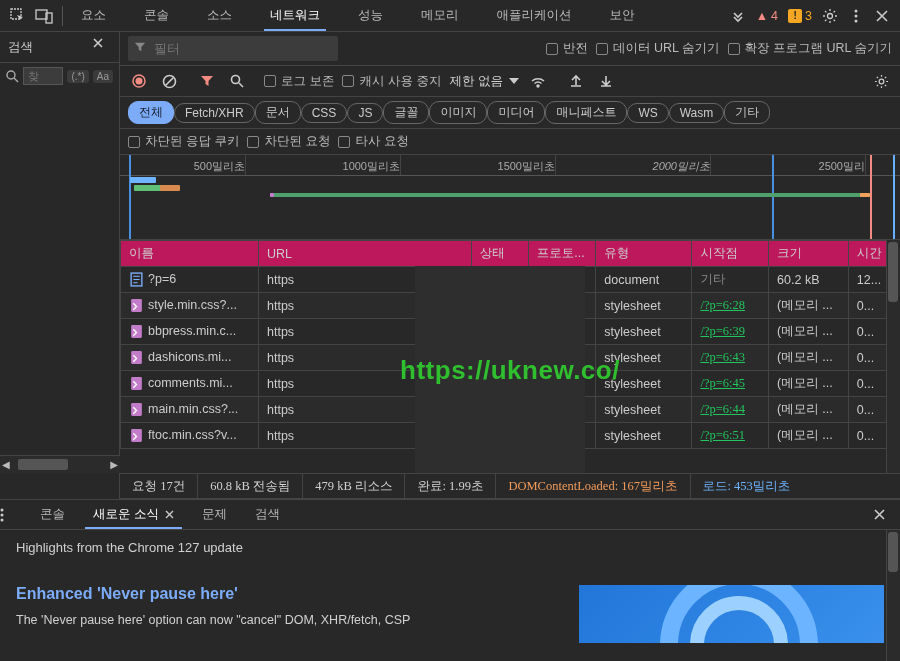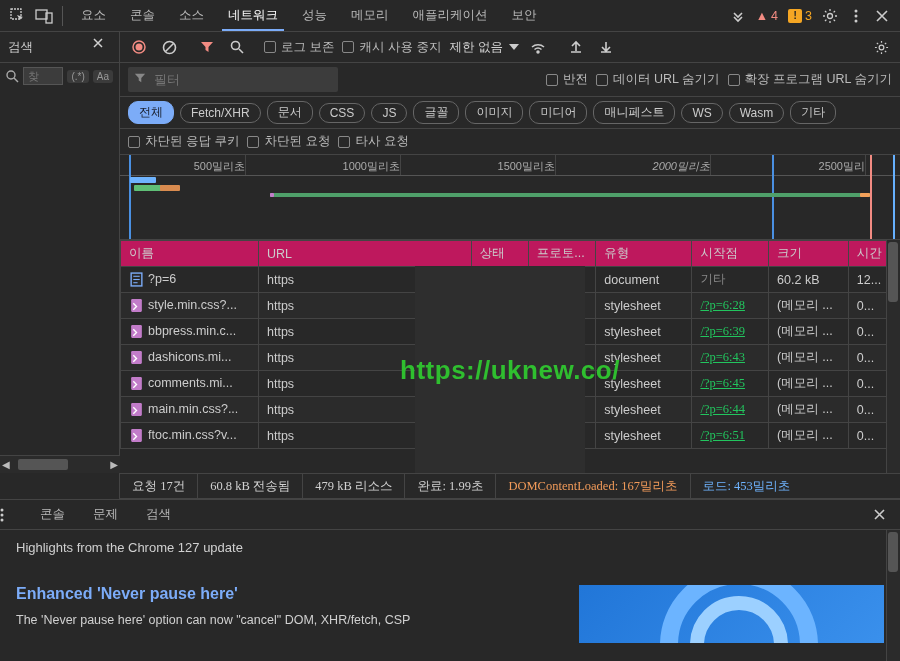--- a/index.html
+++ b/index.html
@@ -17,21 +17,21 @@
     display: flex; align-items: center; height: 32px;
     border-bottom: 1px solid #444;
     padding: 0 6px;
     gap: 2px;
   }
   .topbar .icon-btn {
     width: 24px; height: 24px; display:flex; align-items:center; justify-content:center;
     color:#ccc; cursor:pointer;
   }
   .topbar .divider { width:1px; height:20px; background:#555; margin:0 4px;}
-  .top-tabs { display:flex; gap:0; align-items:stretch; height:100%; flex:1; }
+  .top-tabs { display:flex; gap:14px; align-items:stretch; height:100%; flex:1; }
   .top-tab {
     padding: 0 12px; display:flex; align-items:center;
     color:#bbb; cursor:pointer; height:100%;
     position:relative;
   }
   .top-tab.active { color:#fff; }
   .top-tab.active::after {
     content:""; position:absolute; bottom:0; left:6px; right:6px; height:2px;
     background:#7cacf8;
   }
@@ -72,21 +72,21 @@
   .tool-btn.filter-active { color:#f28b82; }
   .checkbox { display:flex; align-items:center; gap:5px; color:#bbb; cursor:pointer;}
   .checkbox .box { width:12px; height:12px; border:1px solid #888; border-radius:2px;}
   .filter-input {
     flex:1; background:#3c3c3c; border:0; color:#888;
     padding:5px 8px 5px 26px; border-radius:2px; font-size:13px;
   }
   .filter-wrap { position:relative; flex:1; max-width:none;}
   .filter-wrap .mag { position:absolute; left:6px; top:5px; color:#888; font-size:12px;}
 
-  .pill-row { display:flex; align-items:center; gap:6px; flex-wrap:wrap;}
+  .pill-row { display:flex; align-items:center; gap:0; flex-wrap:wrap;}
   .pill {
     padding:2px 10px; border:1px solid #666; border-radius:10px;
     color:#ccc; font-size:12px; cursor:pointer;
   }
   .pill.active { background:#7cacf8; color:#1a1f2e; border-color:#7cacf8;}
 
   
   .timeline { height:85px; border-bottom:1px solid #444; position:relative; background:#282828;}
   .tick-row { position:absolute; top:0; left:0; right:0; height:20px;}
   .tick { position:absolute; top:4px; font-size:11px; color:#aaa; transform:translateX(-100%); white-space:nowrap;}
@@ -232,107 +232,107 @@
       </span>
       <input placeholder="찾" style="">
       <span class="chip">(.*)</span>
       <span class="chip">Aa</span>
     </div>
   </div>
 
   <div class="net-body">
 
     <div class="row-tool">
-      <span class="tool-btn rec">
-        <svg width="16" height="16" viewBox="0 0 16 16">
-            <circle cx="8" cy="8" r="6" fill="none" stroke="#f28b82" stroke-width="1.5"></circle>
-            <circle cx="8" cy="8" r="3.5" fill="#f28b82"></circle>
-          </svg>
-      </span>
-      <span class="tool-btn">
-        <svg width="15" height="15" viewBox="0 0 15 15" fill="none" stroke="#ccc" stroke-width="1.6">
-            <circle cx="7.5" cy="7.5" r="6"></circle>
-            <path d="M3.5 11.5L11.5 3.5"></path>
-          </svg>
-      </span>
-      <div class="divider"></div>
-      <span class="tool-btn filter-active">
-        <svg width="14" height="14" viewBox="0 0 14 14" fill="#f28b82">
-            <path d="M1 2h12l-4.5 5v5l-3-2V7z"></path>
-          </svg>
-      </span>
-      <span class="tool-btn">
-        <svg width="14" height="14" viewBox="0 0 14 14" fill="none" stroke="#ccc" stroke-width="1.6">
-            <circle cx="5.5" cy="5.5" r="4"></circle>
-            <path d="M9 9l4 4"></path>
-          </svg>
-      </span>
-      <div class="divider"></div>
-      <label class="checkbox">
-          <span class="box"></span>
-          <span>로그 보존</span>
-        </label>
-      <label class="checkbox">
-          <span class="box"></span>
-          <span>캐시 사용 중지</span>
-        </label>
-      <span style="display:flex;align-items:center;gap:6px;">
-        <span>제한 없음</span>
-        <svg width="10" height="6" viewBox="0 0 10 6" fill="#ccc">
-            <path d="M0 0h10L5 6z"></path>
-          </svg>
-      </span>
-      <span class="tool-btn">
-        <svg width="16" height="14" viewBox="0 0 16 14" fill="none" stroke="#ccc" stroke-width="1.5">
-            <path d="M2 7a9 9 0 0 1 12 0"></path>
-            <path d="M4.5 9.5a5.5 5.5 0 0 1 7 0"></path>
-            <circle cx="8" cy="12" r="1" fill="#ccc"></circle>
-          </svg>
-      </span>
-      <div class="divider"></div>
-      <span class="tool-btn">
-        <svg width="14" height="14" viewBox="0 0 14 14" fill="none" stroke="#ccc" stroke-width="1.6">
-            <path d="M7 11V2M3 6l4-4 4 4M2 12h10"></path>
-          </svg>
-      </span>
-      <span class="tool-btn">
-        <svg width="14" height="14" viewBox="0 0 14 14" fill="none" stroke="#ccc" stroke-width="1.6">
-            <path d="M7 2v9M3 7l4 4 4-4M2 12h10"></path>
-          </svg>
-      </span>
-      <span style="flex:1"></span>
-      <span class="tool-btn">
-        <svg width="15" height="15" viewBox="0 0 16 16" fill="none" stroke="#ccc" stroke-width="1.3">
-            <circle cx="8" cy="8" r="2.5"></circle>
-            <path d="M8 1v2M8 13v2M1 8h2M13 8h2M3 3l1.4 1.4M11.6 11.6L13 13M13 3l-1.4 1.4M4.4 11.6L3 13"></path>
-          </svg>
-      </span>
-    </div>
-
-    <div class="row-tool">
       <div class="filter-wrap">
         <span class="mag">
           <svg width="12" height="12" viewBox="0 0 14 14" fill="#888">
               <path d="M1 2h12l-4.5 5v5l-3-2V7z"></path>
             </svg>
         </span>
         <input class="filter-input" placeholder="필터" style="">
       </div>
       <label class="checkbox">
           <span class="box"></span>
           <span>반전</span>
         </label>
       <label class="checkbox">
           <span class="box"></span>
           <span>데이터 URL 숨기기</span>
         </label>
       <label class="checkbox">
           <span class="box"></span>
           <span>확장 프로그램 URL 숨기기</span>
         </label>
+    </div>
+
+    <div class="row-tool">
+      <span class="tool-btn rec">
+        <svg width="16" height="16" viewBox="0 0 16 16">
+            <circle cx="8" cy="8" r="6" fill="none" stroke="#f28b82" stroke-width="1.5"></circle>
+            <circle cx="8" cy="8" r="3.5" fill="#f28b82"></circle>
+          </svg>
+      </span>
+      <span class="tool-btn">
+        <svg width="15" height="15" viewBox="0 0 15 15" fill="none" stroke="#ccc" stroke-width="1.6">
+            <circle cx="7.5" cy="7.5" r="6"></circle>
+            <path d="M3.5 11.5L11.5 3.5"></path>
+          </svg>
+      </span>
+      <div class="divider"></div>
+      <span class="tool-btn filter-active">
+        <svg width="14" height="14" viewBox="0 0 14 14" fill="#f28b82">
+            <path d="M1 2h12l-4.5 5v5l-3-2V7z"></path>
+          </svg>
+      </span>
+      <span class="tool-btn">
+        <svg width="14" height="14" viewBox="0 0 14 14" fill="none" stroke="#ccc" stroke-width="1.6">
+            <circle cx="5.5" cy="5.5" r="4"></circle>
+            <path d="M9 9l4 4"></path>
+          </svg>
+      </span>
+      <div class="divider"></div>
+      <label class="checkbox">
+          <span class="box"></span>
+          <span>로그 보존</span>
+        </label>
+      <label class="checkbox">
+          <span class="box"></span>
+          <span>캐시 사용 중지</span>
+        </label>
+      <span style="display:flex;align-items:center;gap:6px;">
+        <span>제한 없음</span>
+        <svg width="10" height="6" viewBox="0 0 10 6" fill="#ccc">
+            <path d="M0 0h10L5 6z"></path>
+          </svg>
+      </span>
+      <span class="tool-btn">
+        <svg width="16" height="14" viewBox="0 0 16 14" fill="none" stroke="#ccc" stroke-width="1.5">
+            <path d="M2 7a9 9 0 0 1 12 0"></path>
+            <path d="M4.5 9.5a5.5 5.5 0 0 1 7 0"></path>
+            <circle cx="8" cy="12" r="1" fill="#ccc"></circle>
+          </svg>
+      </span>
+      <div class="divider"></div>
+      <span class="tool-btn">
+        <svg width="14" height="14" viewBox="0 0 14 14" fill="none" stroke="#ccc" stroke-width="1.6">
+            <path d="M7 11V2M3 6l4-4 4 4M2 12h10"></path>
+          </svg>
+      </span>
+      <span class="tool-btn">
+        <svg width="14" height="14" viewBox="0 0 14 14" fill="none" stroke="#ccc" stroke-width="1.6">
+            <path d="M7 2v9M3 7l4 4 4-4M2 12h10"></path>
+          </svg>
+      </span>
+      <span style="flex:1"></span>
+      <span class="tool-btn">
+        <svg width="15" height="15" viewBox="0 0 16 16" fill="none" stroke="#ccc" stroke-width="1.3">
+            <circle cx="8" cy="8" r="2.5"></circle>
+            <path d="M8 1v2M8 13v2M1 8h2M13 8h2M3 3l1.4 1.4M11.6 11.6L13 13M13 3l-1.4 1.4M4.4 11.6L3 13"></path>
+          </svg>
+      </span>
     </div>
 
     <div class="row-tool pill-row" id="pills">
         <span class="pill active">전체</span>
         <span class="pill">Fetch/XHR</span>
         <span class="pill">문서</span>
         <span class="pill">CSS</span>
         <span class="pill">JS</span>
         <span class="pill">글꼴</span>
         <span class="pill">이미지</span>
@@ -536,20 +536,25 @@
   <div class="drawer-tabs">
     <span class="icon-btn" style="width:26px">
       <svg width="4" height="14" viewBox="0 0 4 14" fill="#ccc">
           <circle cx="2" cy="2" r="1.5"></circle>
           <circle cx="2" cy="7" r="1.5"></circle>
           <circle cx="2" cy="12" r="1.5"></circle>
         </svg>
     </span>
     <div id="drawer-tabs" style="display: flex; height: 100%;">
         <div class="drawer-tab">콘솔</div>
+        <div class="drawer-tab active">새로운 소식<span>
+            <svg width="9" height="9" viewBox="0 0 9 9" stroke="#ccc" stroke-width="1.4">
+              <path d="M1 1l7 7M8 1L1 8"></path>
+            </svg>
+          </span></div>
         <div class="drawer-tab">문제</div>
         <div class="drawer-tab">검색</div>
       </div>
     <span style="flex:1"></span>
     <span class="icon-btn" style="width:26px">
       <svg width="11" height="11" viewBox="0 0 11 11" stroke="#ccc" stroke-width="1.6">
           <path d="M1 1l9 9M10 1L1 10"></path>
         </svg>
     </span>
   </div>

